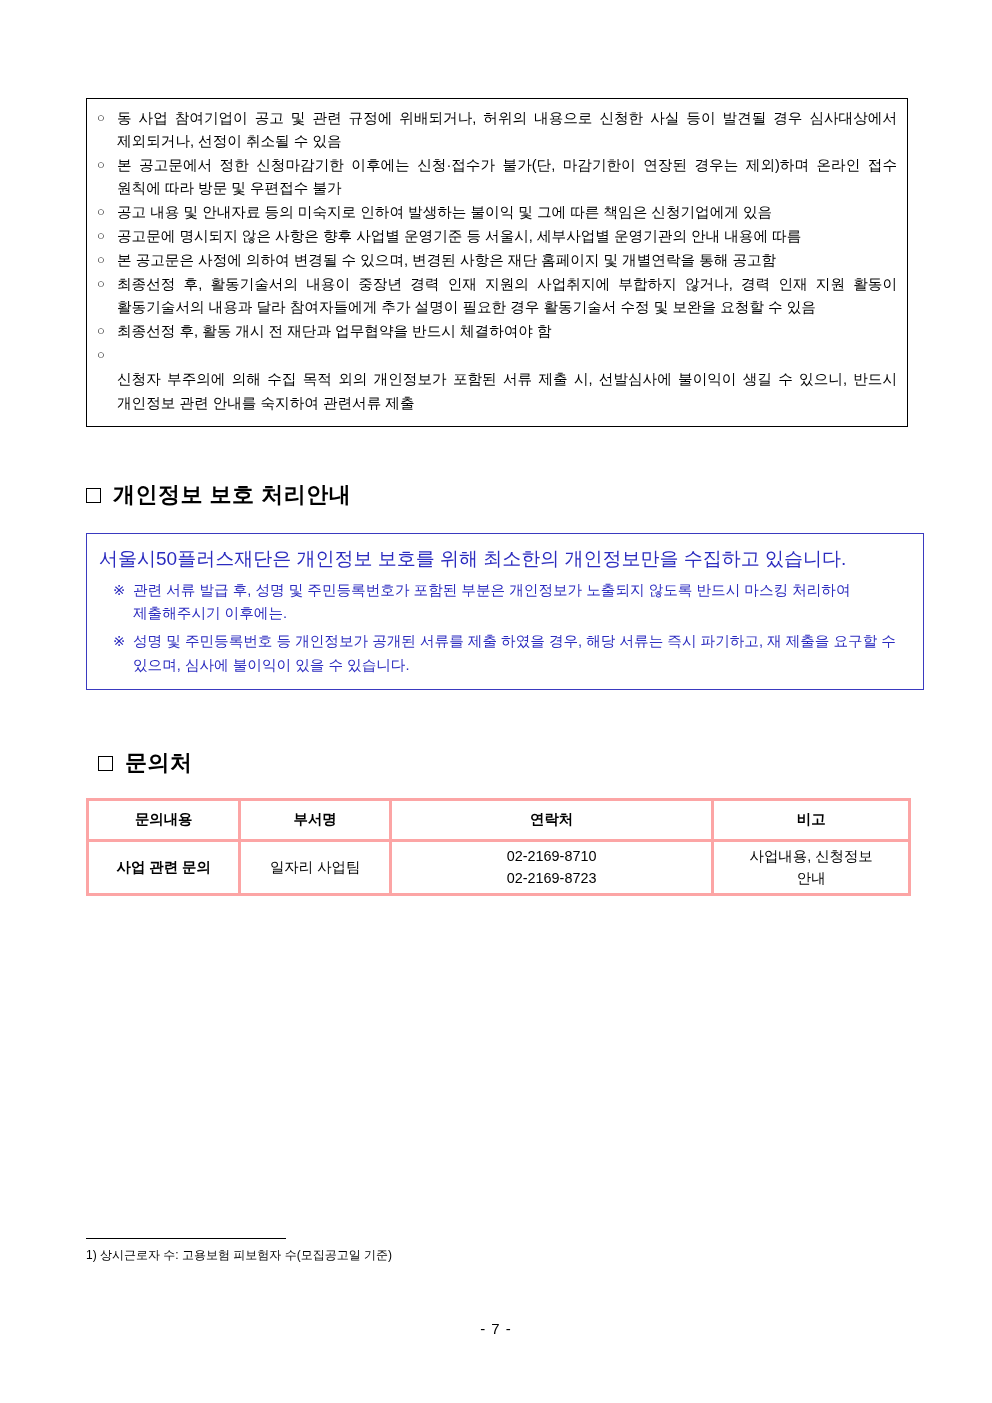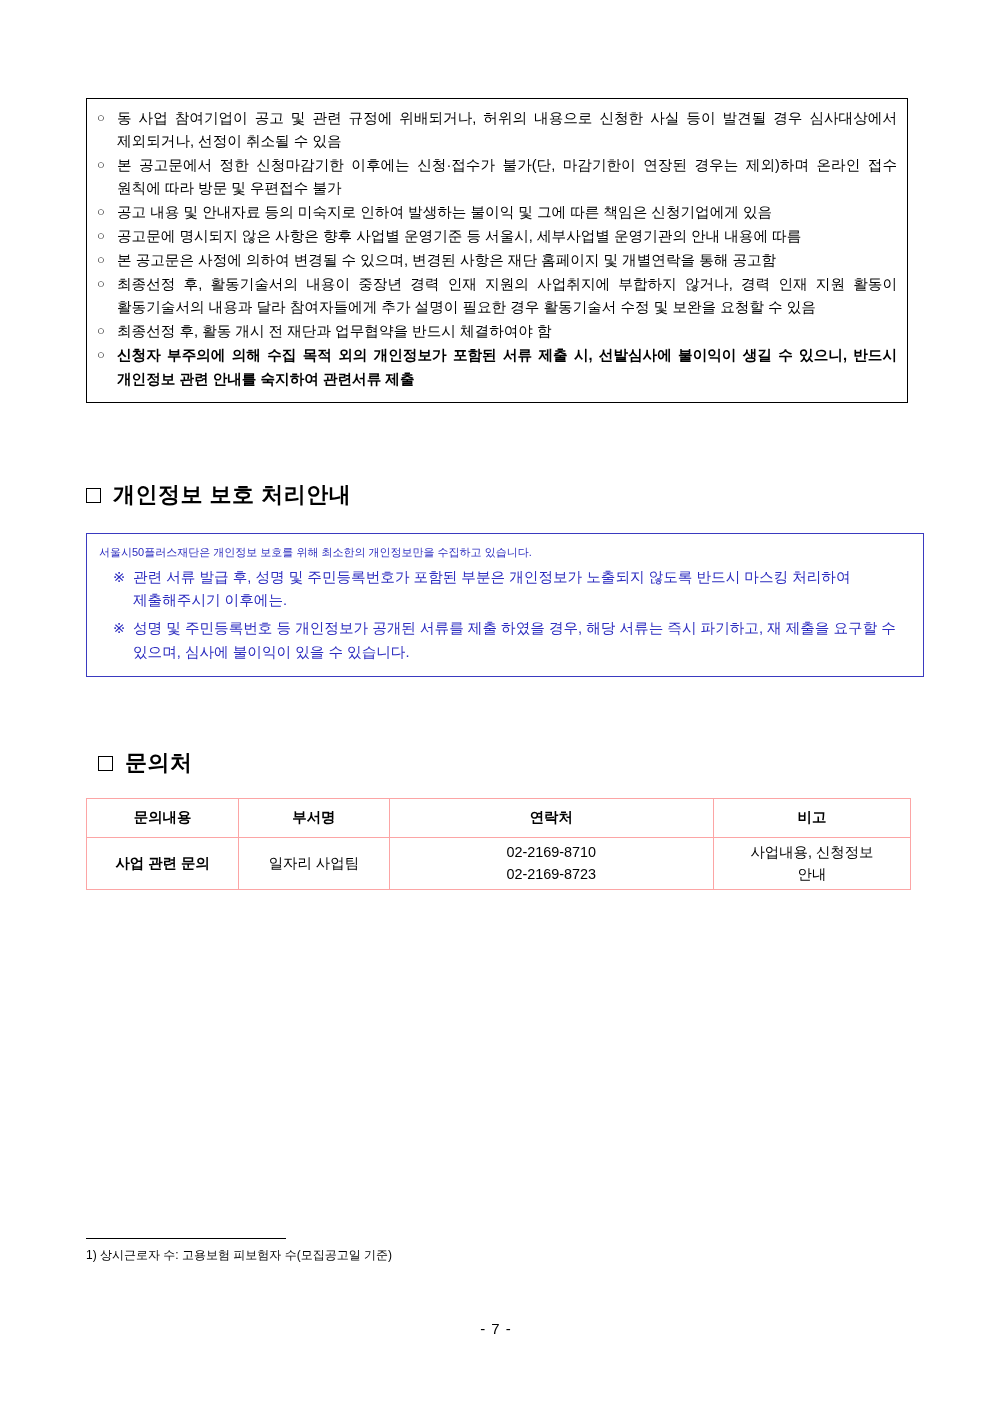--- a/index.html
+++ b/index.html
@@ -45,21 +45,22 @@
     width: 20px;
     font-size: 13px;
     line-height: 1.66;
   }
   .note-text {
     flex: 1 1 auto;
     text-align: justify;
     word-break: keep-all;
   }
   .note-text.bold, .note-item.bold .note-text {
-    font-weight: bold;
+    font-weight: normal;
+    margin-top: 24px;
   }
 
   
   .section-head {
     position: absolute;
     display: flex;
     align-items: center;
     gap: 12px;
     font-size: 22px;
     font-weight: bold;
@@ -78,21 +79,21 @@
     position: absolute;
     left: 86px;
     top: 533px;
     width: 838px;
     border: 1px solid #3a3ac0;
     box-sizing: border-box;
     padding: 10px 12px 12px 12px;
     color: #2b2bbf;
   }
   .privacy-line {
-    font-size: 11px;
+    font-size: 19px;
     line-height: 1.62;
     word-break: keep-all;
   }
   .privacy-line .u-bold {
     font-weight: bold;
     text-decoration: underline;
   }
   .privacy-sub {
     display: flex;
     align-items: flex-start;
@@ -113,21 +114,21 @@
   
   .contact-table {
     position: absolute;
     left: 86px;
     top: 798px;
     width: 825px;
     border-collapse: collapse;
     font-size: 14.4px;
   }
   .contact-table th, .contact-table td {
-    border: 1px solid #fca5a5;
+    border: 3px solid #fca5a5;
     text-align: center;
     vertical-align: middle;
     padding: 4px 4px;
     line-height: 1.5;
   }
   .contact-table th {
     font-weight: bold;
     height: 30px;
   }
   .contact-table td.h { font-weight: bold; }

